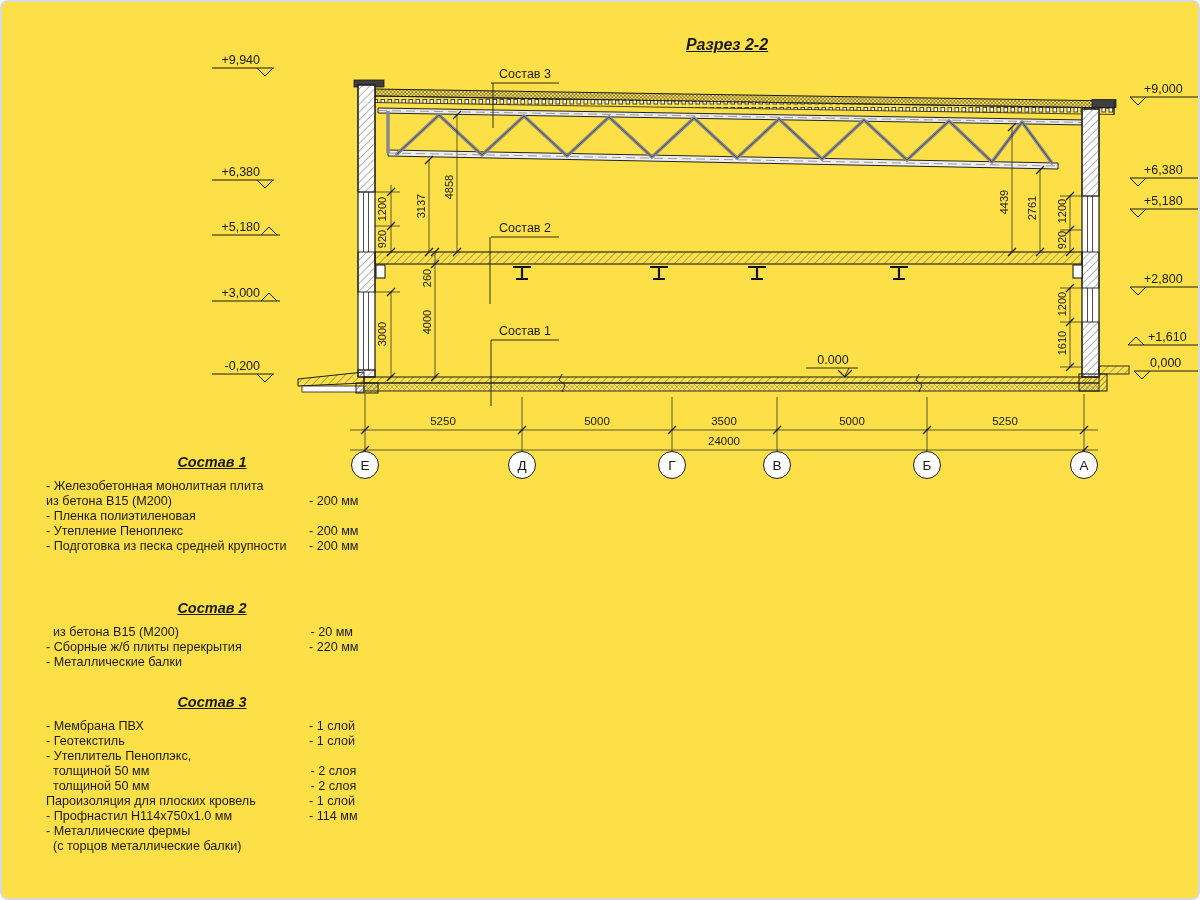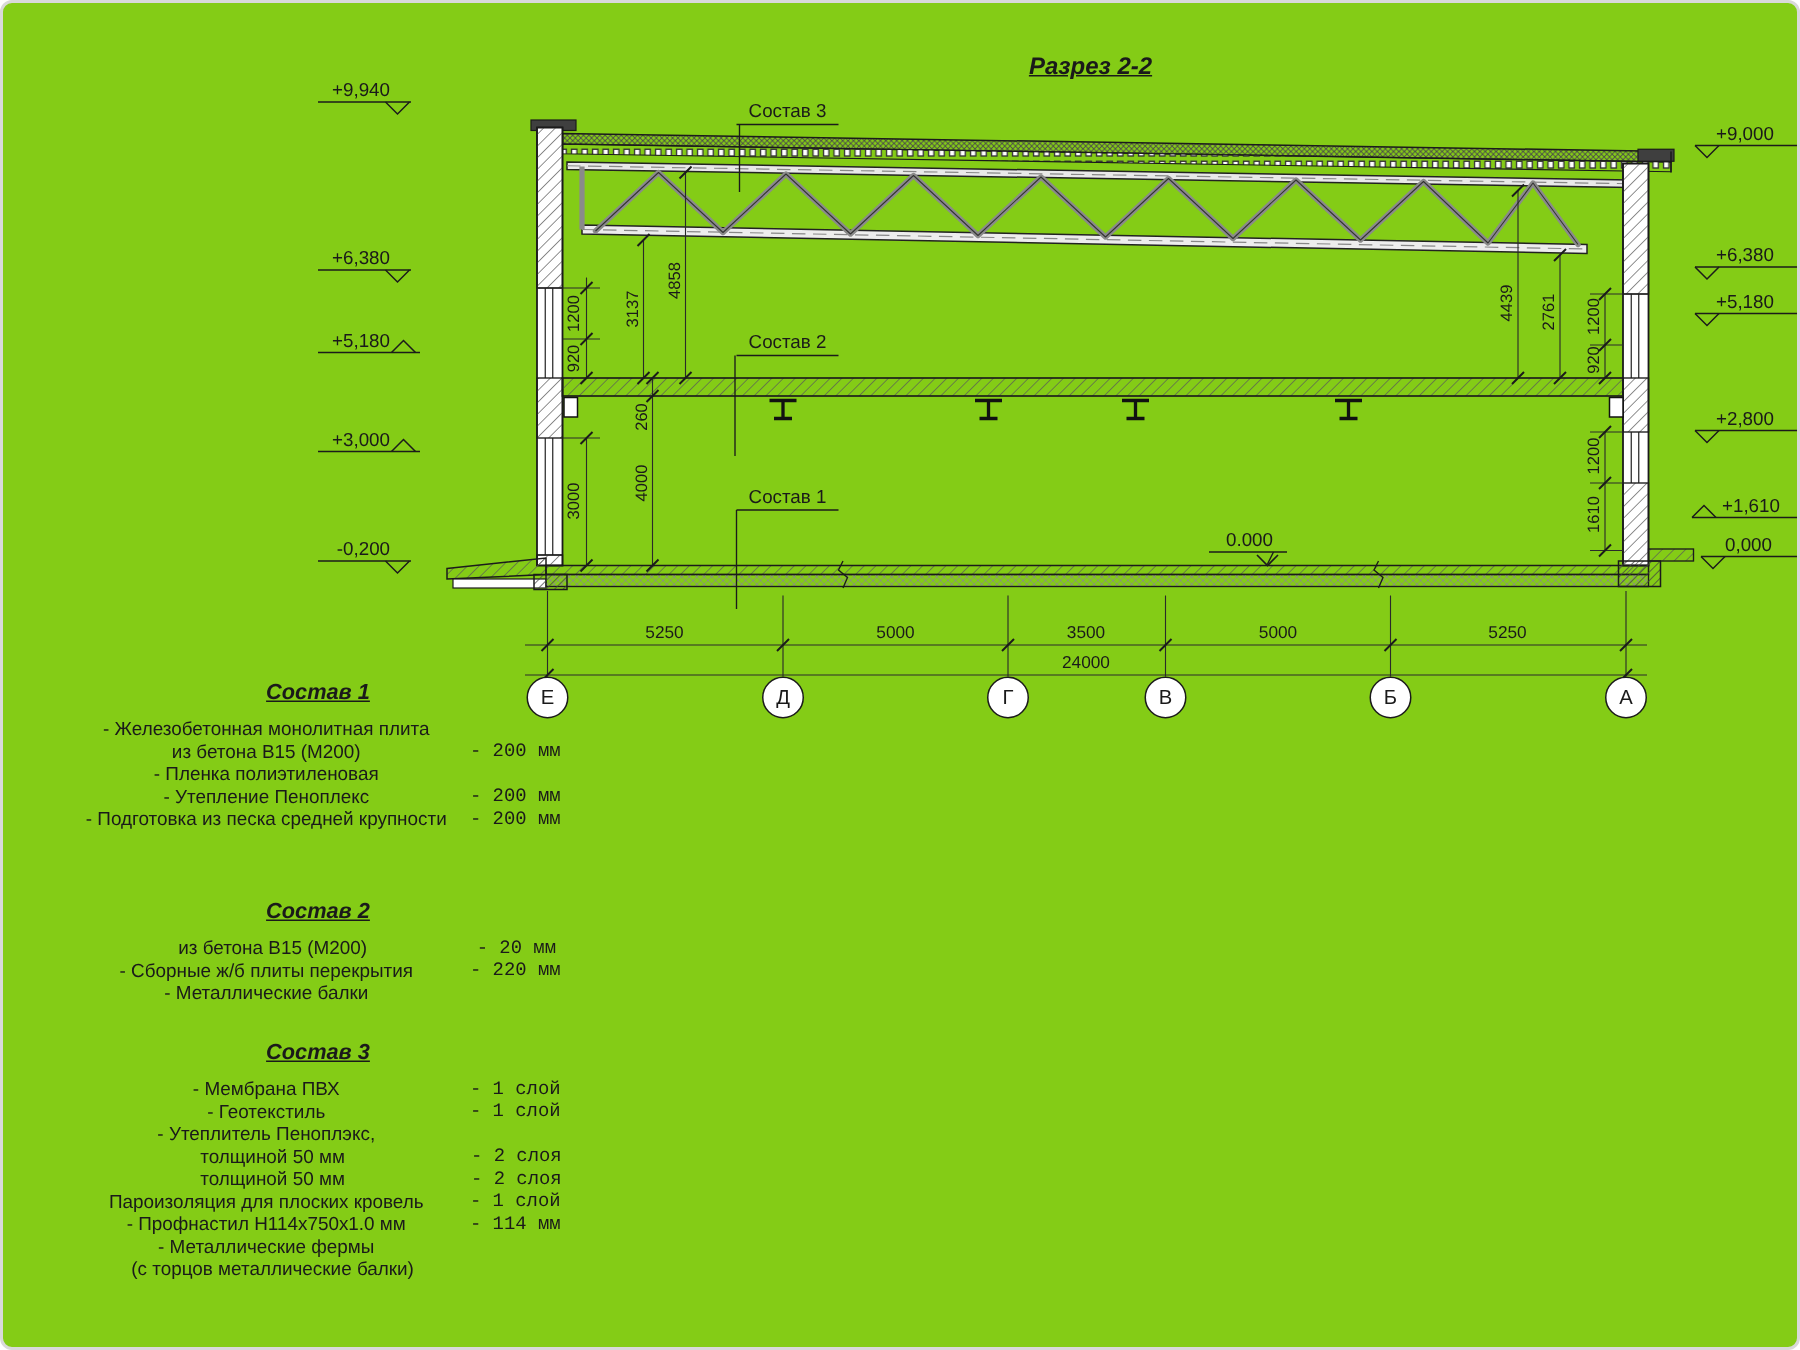--- a/index.html
+++ b/index.html
@@ -1,36 +1,36 @@
 <!DOCTYPE html>
 <html><head>
 <meta charset="utf-8">
 <style>
   html,body { margin:0; padding:0; background:#fff; }
   body { font-family:"Liberation Sans", sans-serif; }
   .sheet {
-    position:relative; width:1200px; height:900px; background:#84cc16;
+    position:relative; width:1200px; height:900px; background:#fde047;
     border:2px solid #d9d9d9; border-radius:8px; box-sizing:border-box; overflow:hidden;
   }
   .sheet svg { position:absolute; left:0; top:0; }
   .drawing-title {
     position:absolute; left:640px; top:34px; width:170px; text-align:center;
     font-size:16px; font-style:italic; font-weight:bold; color:#1a1a1a;
     text-decoration:underline;
   }
   
   .legend-section { position:absolute; width:332px; color:#1a1a1a; }
   .legend-head {
     text-align:center; font-size:14.5px; font-style:italic; font-weight:bold;
     text-decoration:underline; margin-bottom:9px;
   }
   .legend-rows { font-size:12.6px; line-height:15px; }
-  .lrow { display:flex;text-align:center; }
+  .lrow { display:flex; }
   .lrow .t { width:263px; white-space:nowrap; }
-  .lrow .v { width:69px; white-space:nowrap;font-family:Liberation Mono, monospace; }
+  .lrow .v { width:69px; white-space:nowrap; }
   .lrow .t.ind { padding-left:7px; }
   svg text { fill:#1a1a1a; }
   .dimtxt { font-size:11px; }
   .dimtxt-b { font-size:11.5px; }
   .elevtxt { font-size:12.5px; }
   .axtxt { font-size:13.5px; }
   .leadtxt { font-size:12.5px; }
 </style>
 </head>
 <body>

